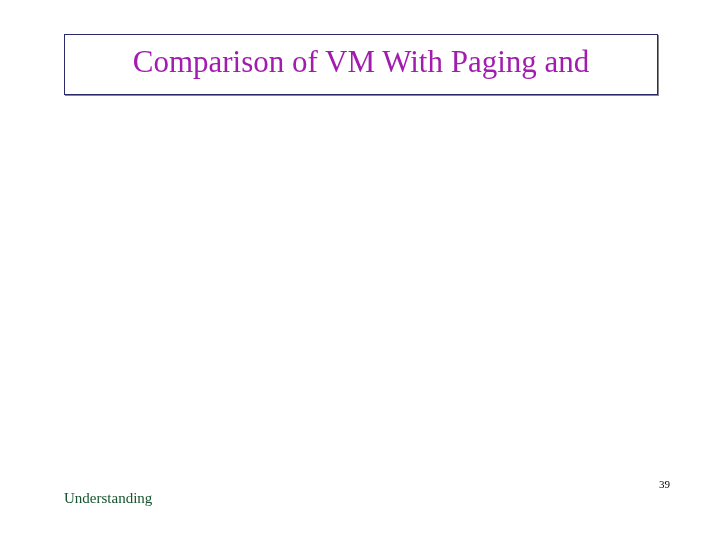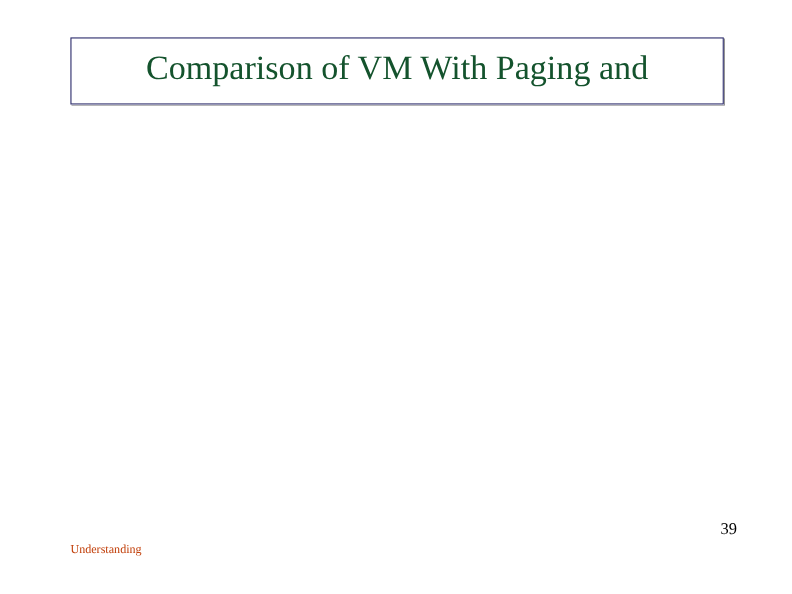--- a/index.html
+++ b/index.html
@@ -17,36 +17,36 @@
     left: 64px;
     width: 594px;
     border: 1px solid #2a2a6a;
     box-shadow: 1px 1px 0 #888;
     padding: 8px 10px 12px 10px;
     text-align: center;
   }
   .title-text {
     font-size: 31px;
     line-height: 1.25;
-    color: #14532d;
+    color: #a21caf;
     font-weight: normal;
   }
   .footer-left {
     position: absolute;
     left: 64px;
     bottom: 32px;
-    font-size: 11px;
+    font-size: 15px;
     line-height: 1.25;
-    color: #c2410c;
+    color: #14532d;
   }
   .footer-right {
     position: absolute;
     right: 50px;
     bottom: 50px;
-    font-size: 15px;
+    font-size: 11px;
     color: #000;
   }
 </style>
 </head>
 <body>
 
 <div class="title-box">
   <div class="title-text">
     <span>Comparison of VM With Paging and</span><br>
   </div>

